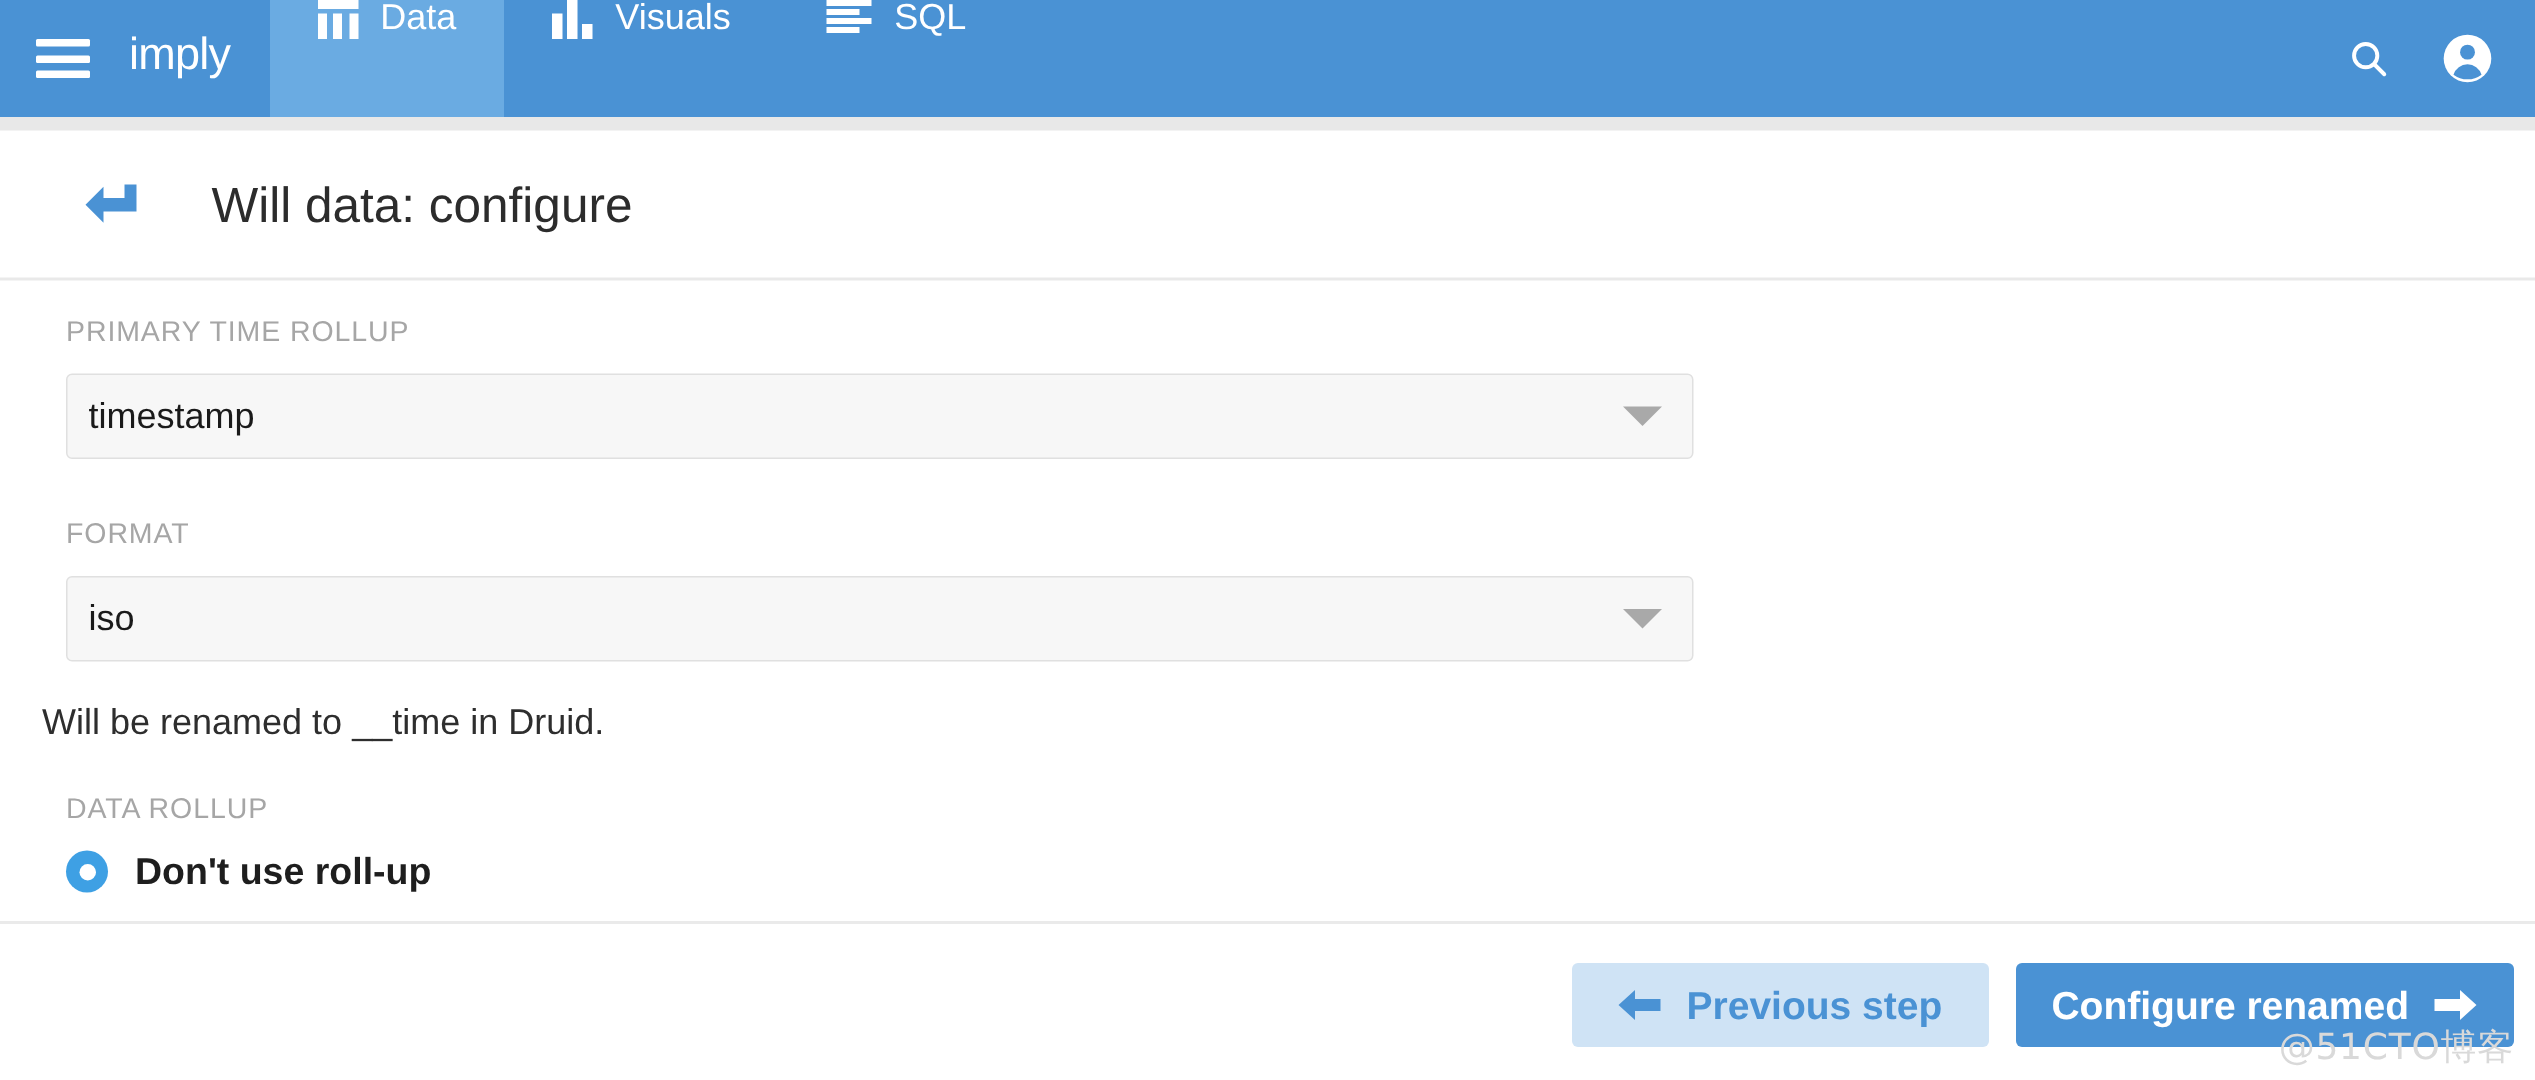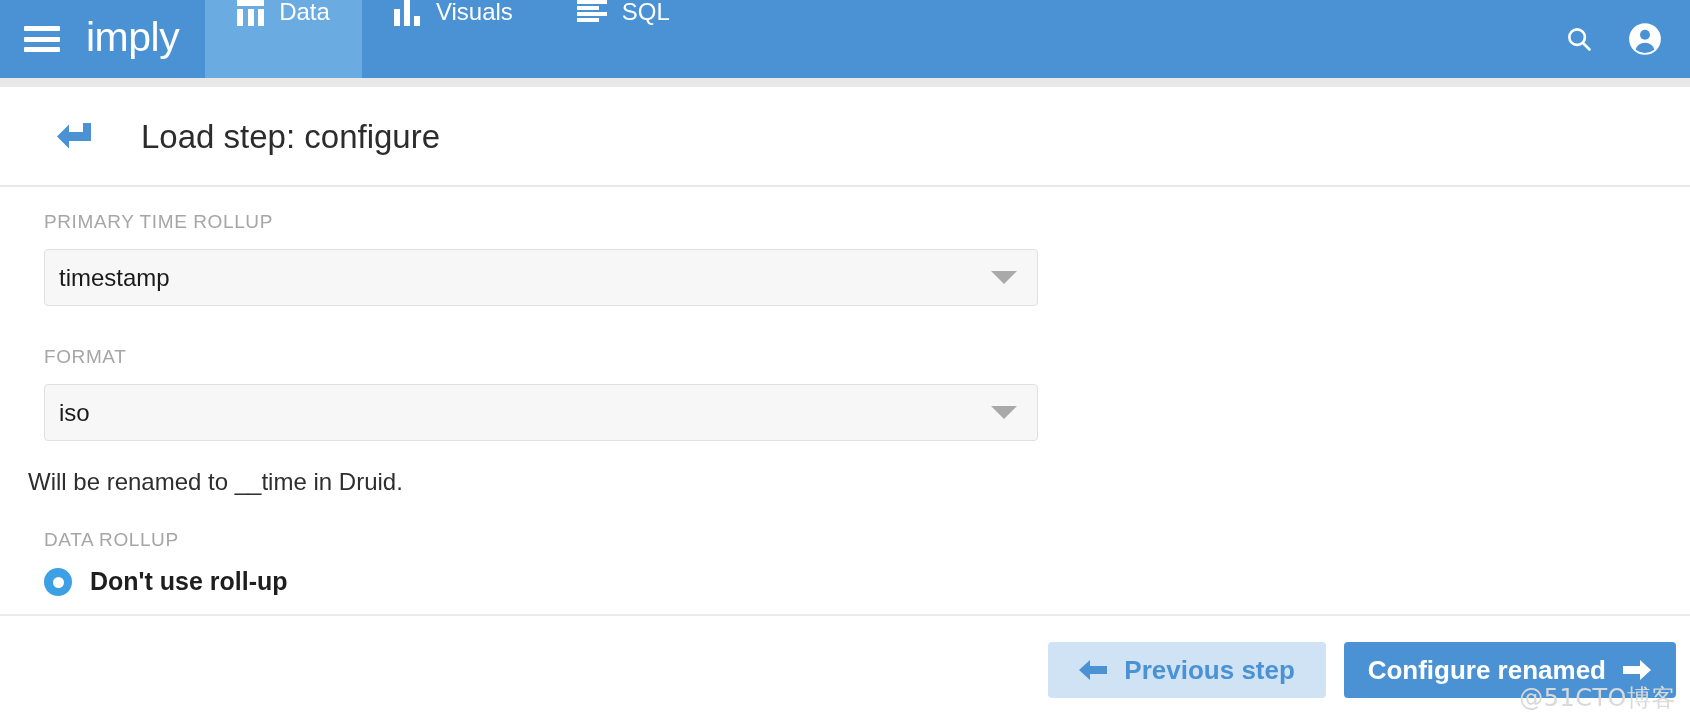--- a/index.html
+++ b/index.html
@@ -27,21 +27,21 @@
     width: 36px; height: 26px;
     display: flex; flex-direction: column; justify-content: space-between;
     cursor: pointer; margin-right: 26px;
   }
   .hamburger span {
     display: block; height: 5px; width: 36px;
     background: #ffffff; border-radius: 1px;
   }
   .brand {
     color: #ffffff;
-    font-size: 41px;
+    font-size: 30px;
     font-weight: 400;
     letter-spacing: -0.5px;
     line-height: 1;
     padding-bottom: 4px;
   }
   .nav-tab {
     display: flex; align-items: flex-start;
     gap: 15px;
     padding: 0 32px;
     height: 78px;
@@ -113,21 +113,21 @@
     background: #fff;
   }
   .field-label {
     color: #a6a6a6;
     font-size: 19px;
     letter-spacing: 0.6px;
     margin-left: 44px;
   }
   .select-box {
     margin-left: 44px;
-    width: 994px;
+    width: 1085px;
     height: 57px;
     background: #f7f7f7;
     border: 1px solid #e0e0e0;
     border-radius: 4px;
     display: flex; align-items: center;
     justify-content: space-between;
     padding: 0 20px 0 14px;
     cursor: pointer;
   }
   .select-value { font-size: 24px; color: #1a1a1a; }
@@ -137,21 +137,21 @@
     border-right: 13px solid transparent;
     border-top: 13px solid #a9a9a9;
   }
   .helper-text {
     margin-left: 28px;
     font-size: 24px;
     color: #2e2e2e;
   }
   .radio-row {
     margin-left: 44px;
-    display: flex; align-items: flex-end; gap: 18px;
+    display: flex; align-items: flex-start; gap: 18px;
     cursor: pointer;
   }
   .radio {
     width: 28px; height: 28px; border-radius: 50%;
     background: #3ea0e4;
     display: flex; align-items: center; justify-content: center;
     flex: 0 0 auto;
   }
   .radio .dot { width: 11px; height: 11px; border-radius: 50%; background: #fff; }
   .radio-label { font-size: 25px; color: #1e1e1e; font-weight: 700; }
@@ -253,21 +253,21 @@
 </div>
 
 <div class="subbar"></div>
 
 <div class="page-head">
   <span class="back-arrow">
     <svg width="40" height="34" viewBox="0 0 40 34">
       <path d="M36 4 L36 22 L14 22 L14 29.5 L2 17.5 L14 5.5 L14 13 L28 13 L28 4 Z" fill="#4a92d4"></path>
     </svg>
   </span>
-  <div class="page-title">Load step: configure</div>
+  <div class="page-title">Will data: configure</div>
 </div>
 
 <div class="body-area">
 
   <div style="height:22px"></div>
   <div class="field-label">PRIMARY TIME ROLLUP</div>
 
   <div style="height:16px"></div>
   <div class="select-box">
     <span class="select-value">timestamp</span>

